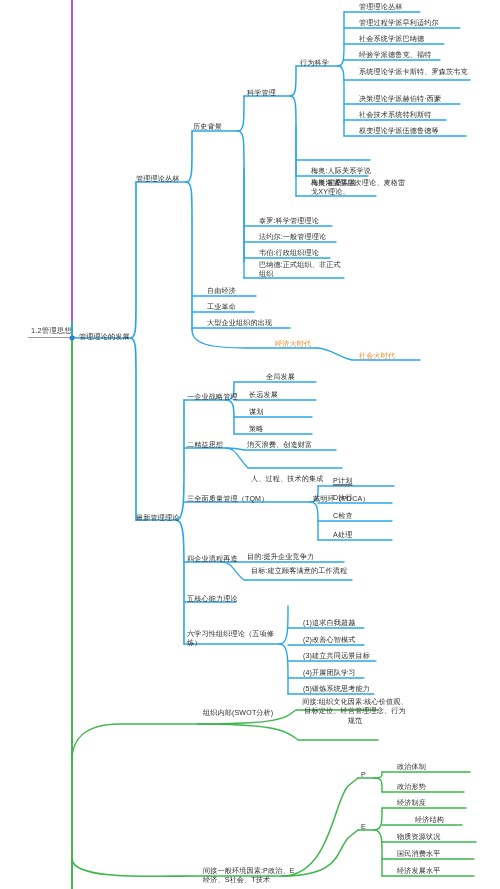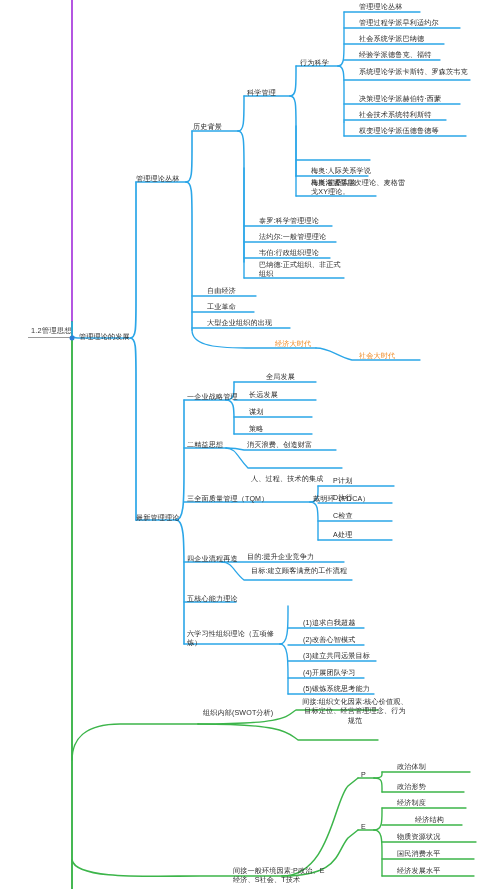--- a/index.html
+++ b/index.html
@@ -211,37 +211,37 @@
 
   <div class="node" style="left:248px;top:378px;margin-left:17px;">全局发展</div>
   <div class="node" style="left:248px;top:396px;">长远发展</div>
   <div class="node" style="left:248px;top:413px;">谋划</div>
   <div class="node" style="left:248px;top:430px;">策略</div>
 
   <div class="node" style="left:246px;top:446px;">消灭浪费、创造财富</div>
   <div class="node" style="left:250px;top:480px;">人、过程、技术的集成</div>
 
   <div class="node" style="left:312px;top:500px;">戴明环（PDCA）</div>
-  <div class="node" style="left:332px;top:482px;">P计划</div>
+  <div class="node" style="left:332px;top:482px;text-decoration:underline;">P计划</div>
   <div class="node" style="left:332px;top:499px;">D执行</div>
   <div class="node" style="left:332px;top:517px;">C检查</div>
   <div class="node" style="left:332px;top:536px;">A处理</div>
 
   <div class="node" style="left:246px;top:558px;">目的:提升企业竞争力</div>
   <div class="node wrap2" style="left:250px;top:572px;width:104px;">目标:建立顾客满意的工作流程</div>
 
   <div class="node" style="left:302px;top:624px;">(1)追求自我超越</div>
   <div class="node" style="left:302px;top:641px;">(2)改善心智模式</div>
   <div class="node" style="left:302px;top:657px;">(3)建立共同远景目标</div>
   <div class="node" style="left:302px;top:674px;">(4)开展团队学习</div>
   <div class="node" style="left:302px;top:690px;">(5)锻炼系统思考能力</div>
 
   <div class="node wrap2" style="left:300px;top:712px;width:108px;text-align:center;">间接:组织文化因素:核心价值观、目标定位、经营管理理念、行为规范</div>
 
-  <div class="node wrap2" style="left:202px;top:876px;width:98px;margin-left:30px;">间接一般环境因素:P政治、E经济、S社会、T技术</div>
+  <div class="node wrap2" style="left:202px;top:876px;width:98px;">间接一般环境因素:P政治、E经济、S社会、T技术</div>
 
   <div class="node" style="left:360px;top:776px;">P</div>
   <div class="node" style="left:360px;top:828px;">E</div>
 
   <div class="node" style="left:396px;top:768px;">政治体制</div>
   <div class="node" style="left:396px;top:788px;">政治形势</div>
 
   <div class="node" style="left:396px;top:804px;">经济制度</div>
   <div class="node" style="left:414px;top:821px;">经济结构</div>
   <div class="node" style="left:396px;top:838px;">物质资源状况</div>

